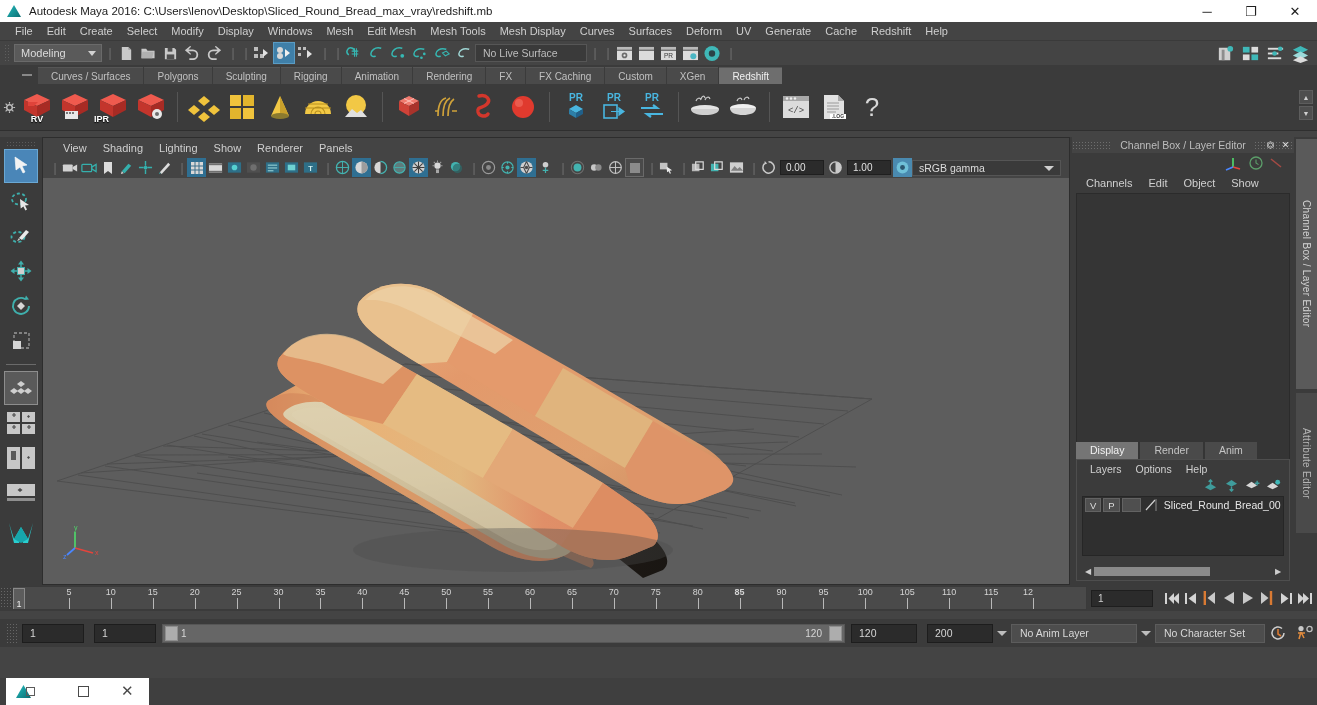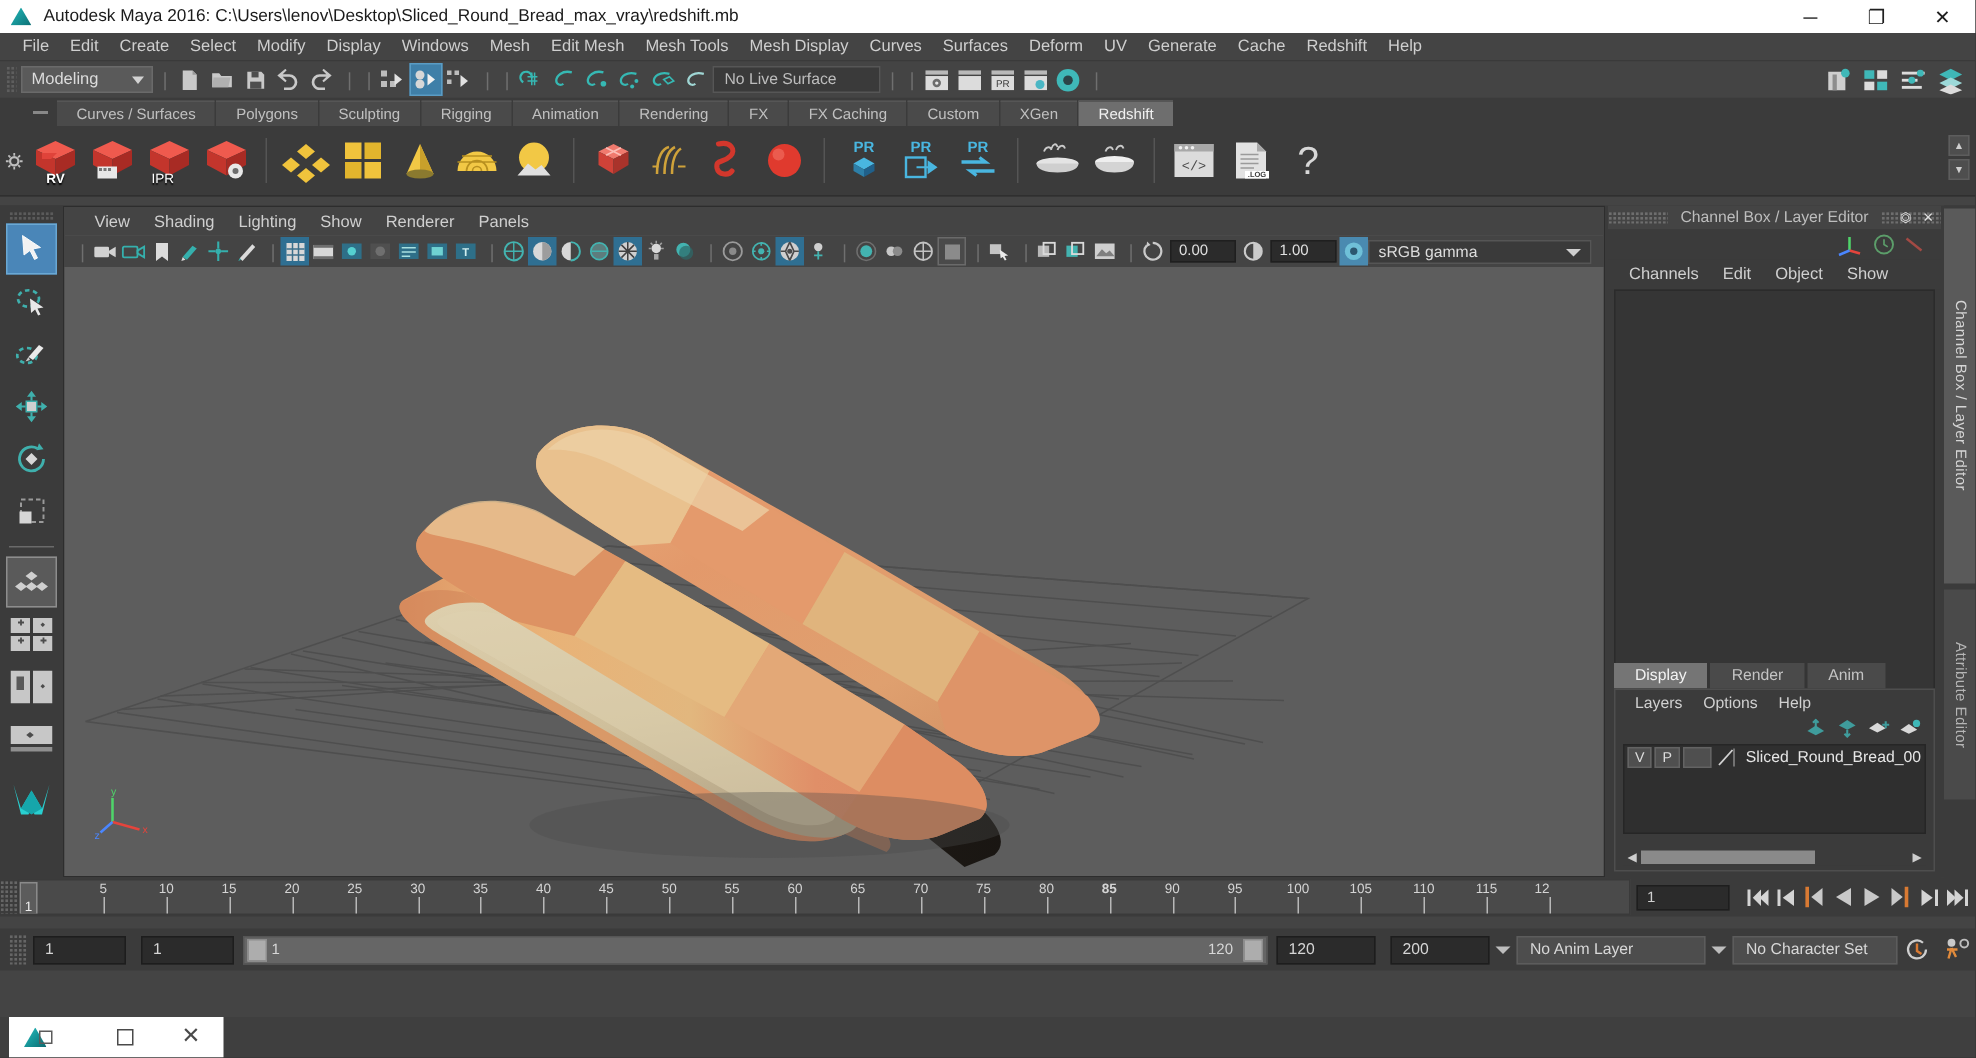--- a/index.html
+++ b/index.html
@@ -451,21 +451,21 @@
           <rect x="12" y="22" width="2" height="2" fill="#777"></rect>
           <rect x="15" y="22" width="2" height="2" fill="#777"></rect>
       </svg>
     </div>
     <div class="shelf-ico">
       <svg width="36" height="34" viewBox="0 0 36 34">
         <path d="M18 4l13 6-13 6-13-6z" fill="#ef5a4e"></path>
           <path d="M5 10v10l13 7V16z" fill="#c3352c"></path>
           <path d="M31 10v10l-13 7V16z" fill="#a82b24"></path>
       </svg>
-      <span style="position:absolute;left:0;right:16px;bottom:3px;text-align:right;font-size:9px;font-weight:normal;color:#fff;text-shadow:0 1px 1px #000;">IPR</span>
+      <span style="position:absolute;left:0;right:0;bottom:3px;text-align:left;font-size:9px;font-weight:bold;color:#fff;text-shadow:0 1px 1px #000;">IPR</span>
     </div>
     <div class="shelf-ico">
       <svg width="36" height="34" viewBox="0 0 36 34">
         <path d="M18 4l13 6-13 6-13-6z" fill="#ef5a4e"></path>
           <path d="M5 10v10l13 7V16z" fill="#c3352c"></path>
           <path d="M31 10v10l-13 7V16z" fill="#a82b24"></path>
         <circle cx="24" cy="24" r="5" fill="#e8e8e8"></circle>
           <circle cx="24" cy="24" r="2" fill="#6d6d6d"></circle>
       </svg>
     </div>

